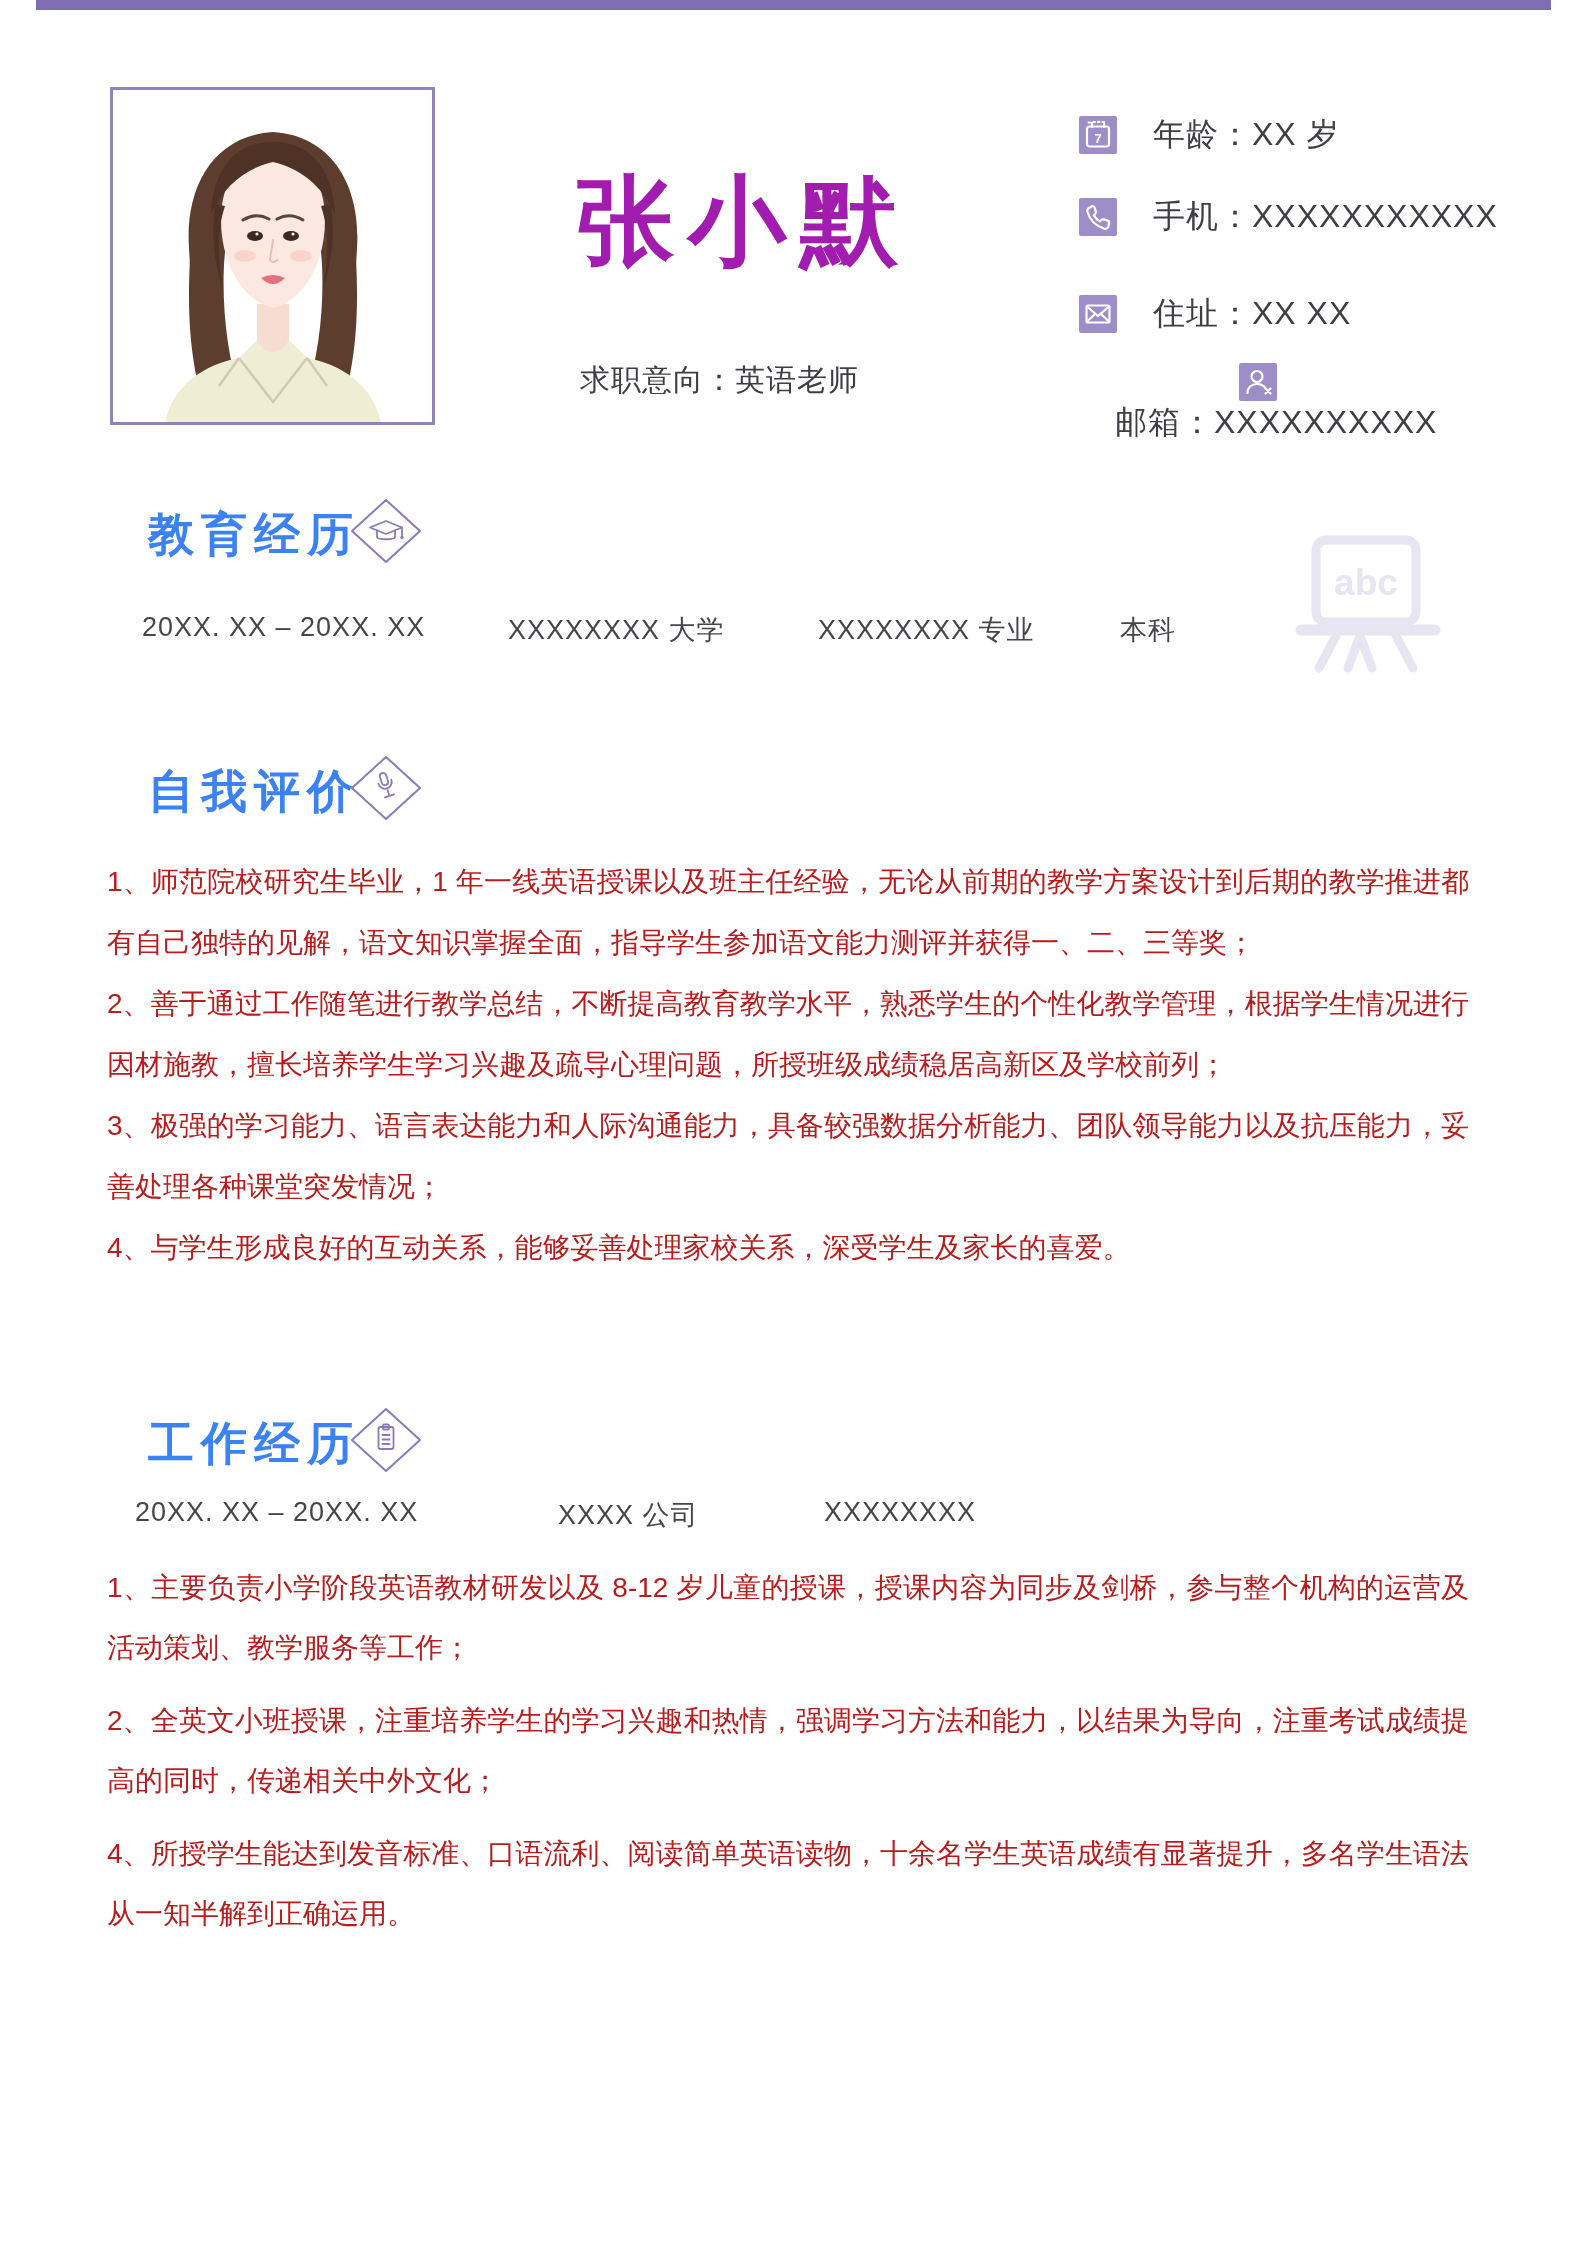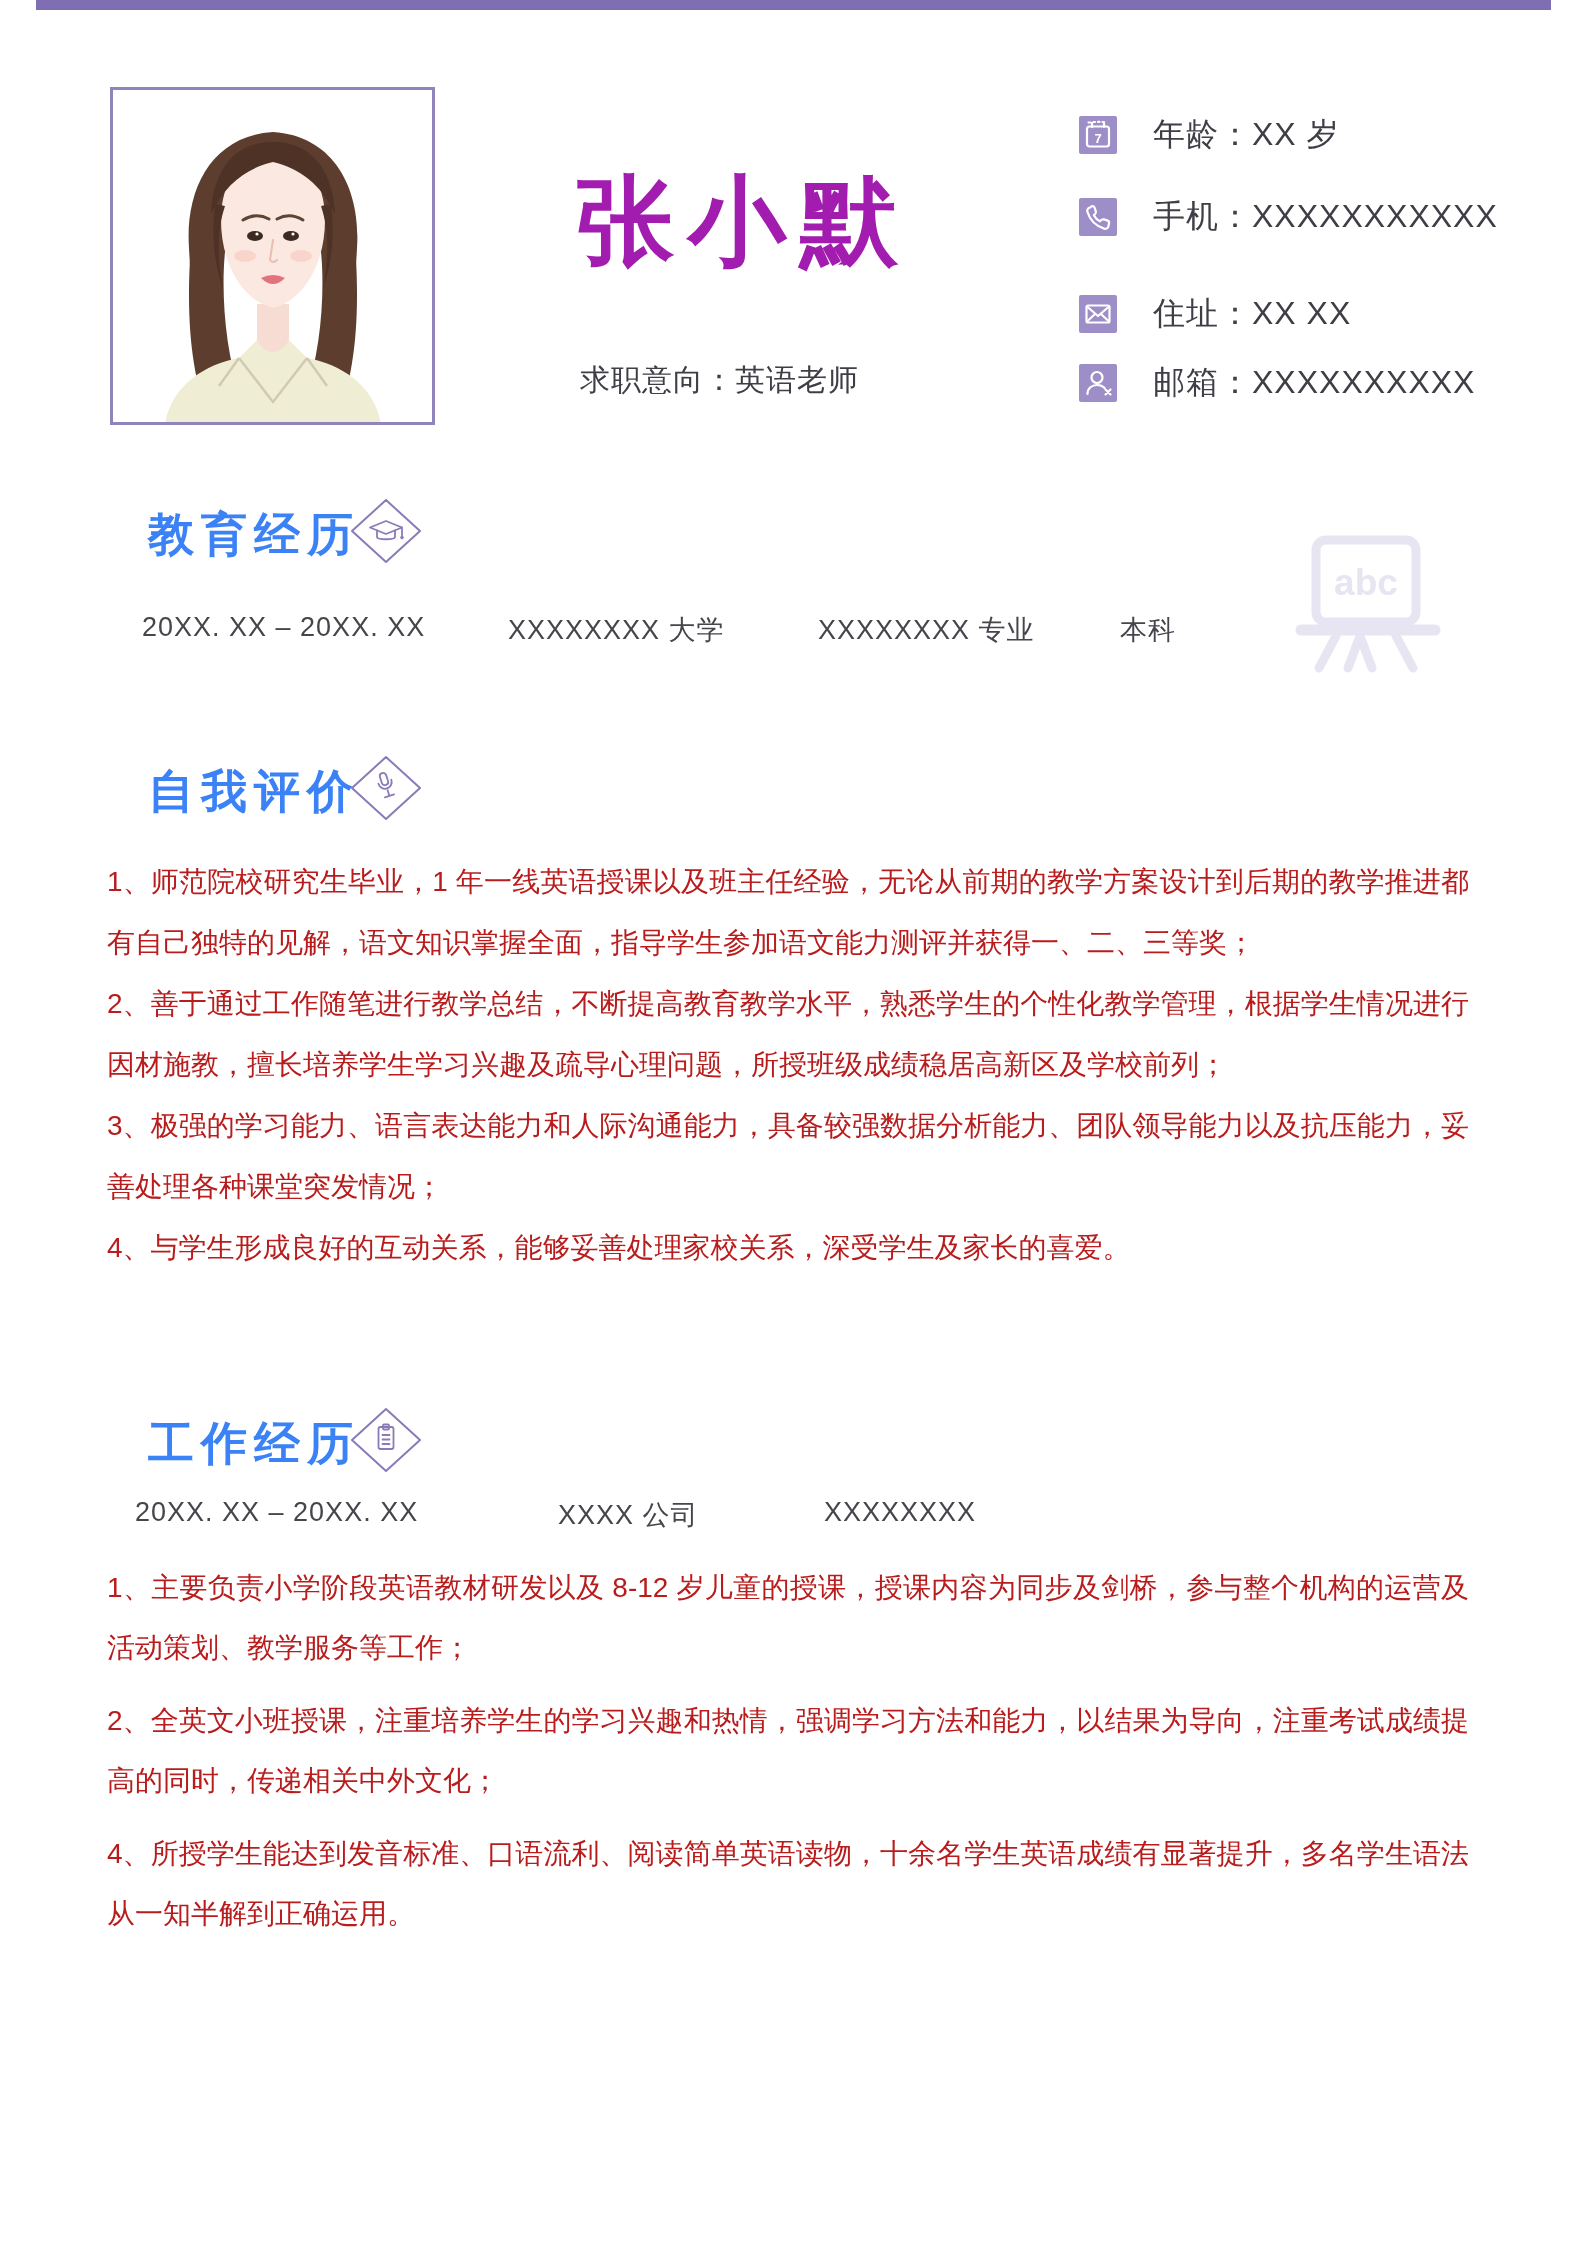--- a/index.html
+++ b/index.html
@@ -132,21 +132,21 @@
     <div class="sq">
       <svg width="38" height="38" viewBox="0 0 38 38">
         <rect class="icon-stroke" x="7.5" y="10.5" width="23" height="17" rx="1.5"></rect>
         <path class="icon-stroke" d="M8.5 12 L19 21 L29.5 12"></path>
         <path class="icon-stroke" d="M8.5 26 L15.5 19.5 M29.5 26 L22.5 19.5"></path>
       </svg>
     </div>
     <div class="lbl">住址：XX XX</div>
   </div>
 
-  <div class="contact-row" style="top:363px;">
+  <div class="contact-row" style="top:363px;flex-direction:column;">
     <div class="sq">
       <svg width="38" height="38" viewBox="0 0 38 38">
         <circle class="icon-stroke" cx="18" cy="13.5" r="5.5"></circle>
         <path class="icon-stroke" d="M8.5 30 c0 -6 4.5 -9 9.5 -9 c3.2 0 6 1.2 7.6 3"></path>
         <path class="icon-stroke" d="M26.5 25.5 l5 5 M31.5 25.5 l-5 5"></path>
       </svg>
     </div>
     <div class="lbl">邮箱：XXXXXXXXXX</div>
   </div>
 

